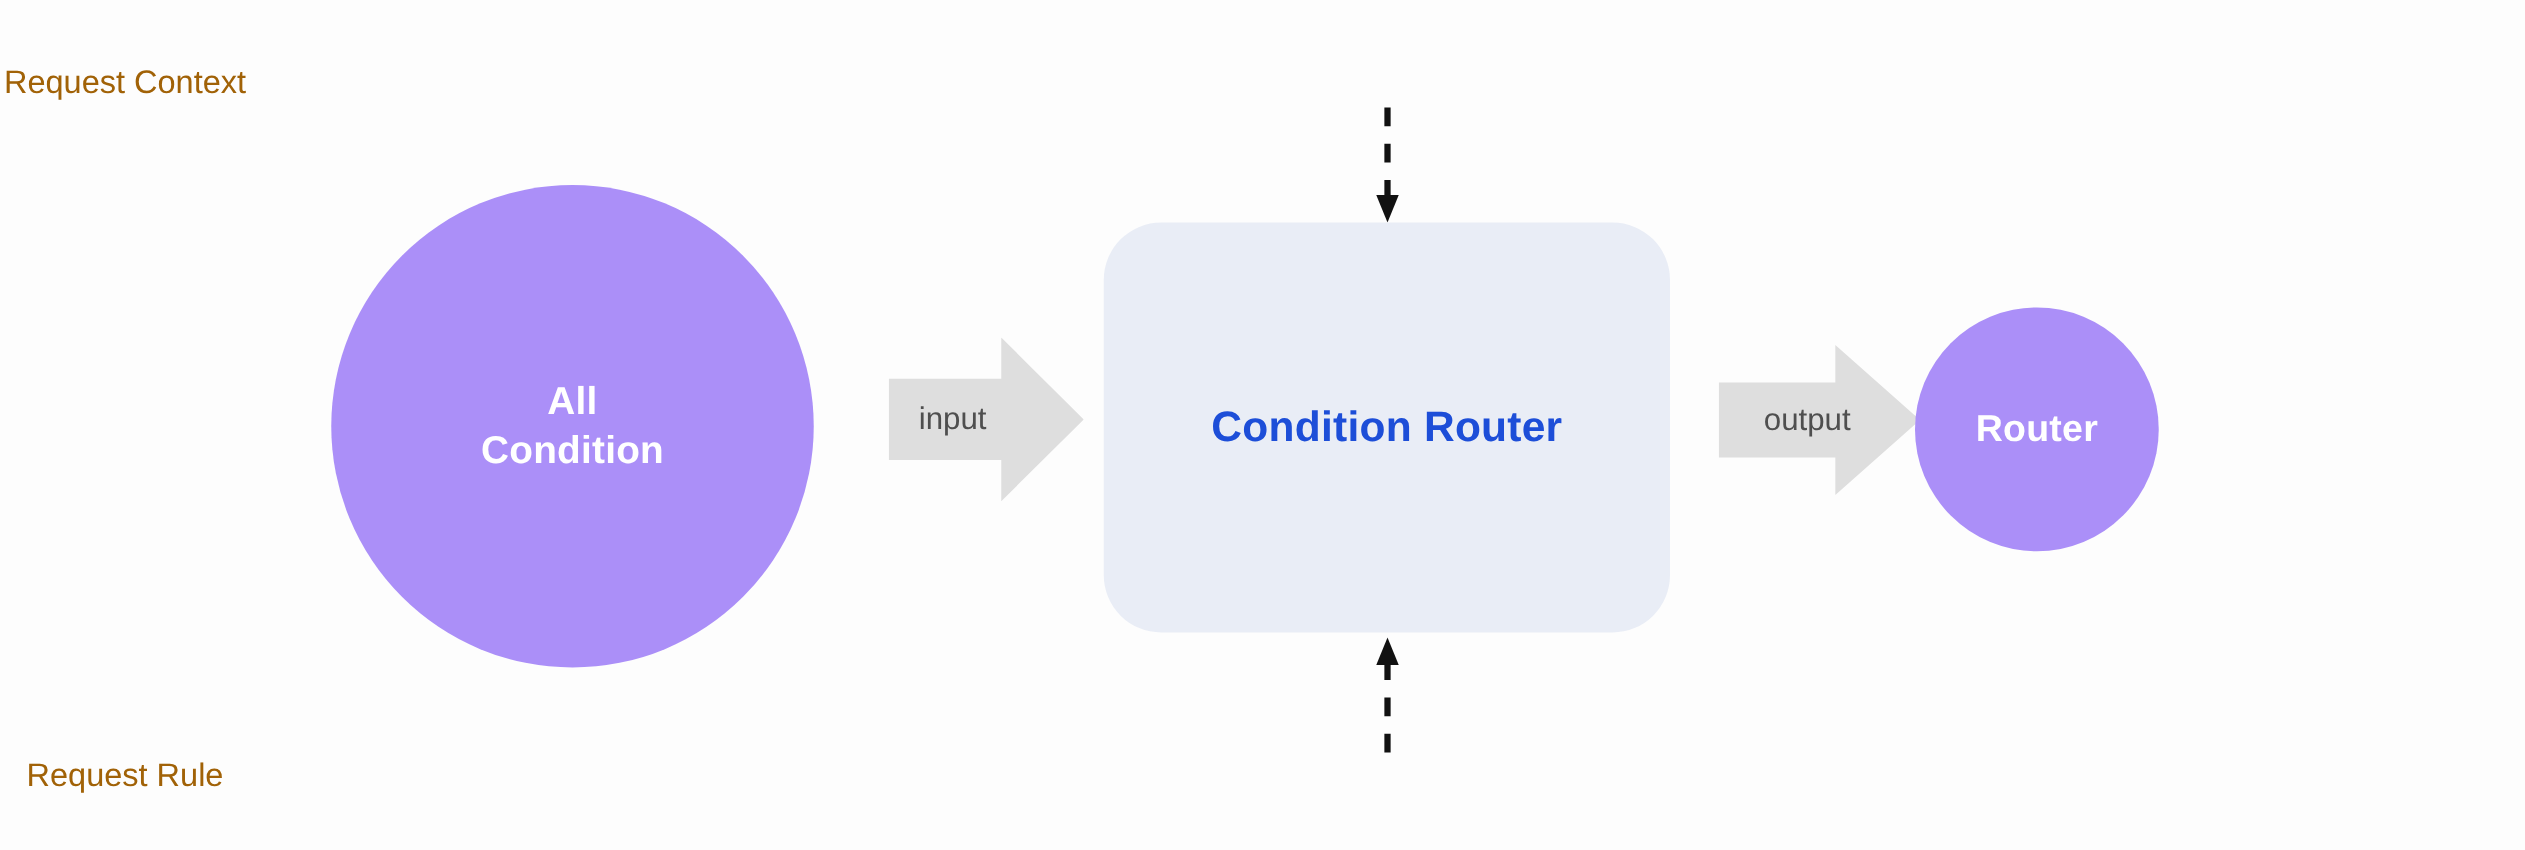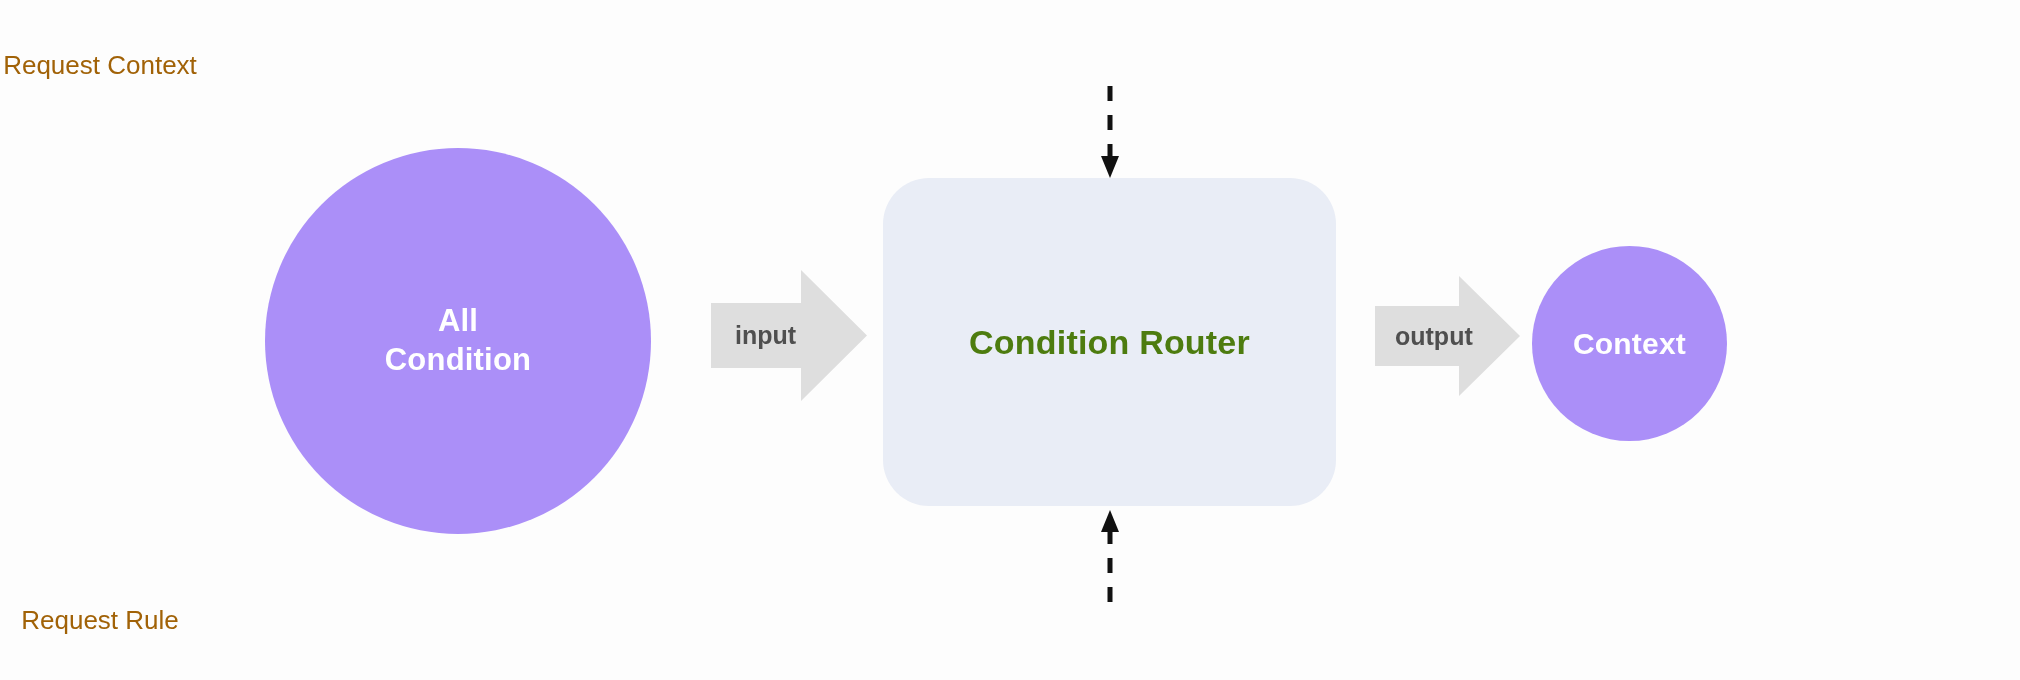--- a/index.html
+++ b/index.html
@@ -60,21 +60,21 @@
     height: 328px;
     background: #e9edf6;
     border-radius: 46px;
     display: flex;
     align-items: center;
     justify-content: center;
   }
   #condition-router-title {
     font-size: 34px;
     font-weight: bold;
-    color: #4d7c0f;
+    color: #1d4ed8;
     letter-spacing: 0.2px;
   }
 
   
   .block-arrow {
     position: absolute;
     display: flex;
     align-items: center;
   }
   .block-arrow .arrow-shape {
@@ -83,34 +83,34 @@
     top: 0;
     width: 100%;
     height: 100%;
   }
   .block-arrow .arrow-text {
     position: relative;
     z-index: 2;
     font-size: 25px;
     color: #4f4f4f;
     white-space: nowrap;
-    font-weight: bold;
   }
   #input-arrow {
     left: 711px;
     top: 270px;
     width: 156px;
     height: 131px;
   }
   #input-arrow .arrow-text { margin-left: 24px; }
   #output-arrow {
     left: 1375px;
     top: 276px;
     width: 145px;
     height: 120px;
+    padding-left: 16px;
   }
   #output-arrow .arrow-text { margin-left: 20px; }
 
   
   .dashed-connector {
     position: absolute;
   }
 
   
   .side-label {
@@ -168,21 +168,21 @@
   </div>
 
   <div class="block-arrow" id="output-arrow">
     <svg class="arrow-shape" viewBox="0 0 145 120" preserveAspectRatio="none" xmlns="http://www.w3.org/2000/svg">
       <polygon points="0,30 84,30 84,0 145,60 84,120 84,90 0,90" fill="#dedede"></polygon>
     </svg>
     <span class="arrow-text">output</span>
   </div>
 
   <div class="circle" id="subset-node">
-    <span class="circle-label">Context</span>
+    <span class="circle-label">Router</span>
   </div>
 
   <svg class="dashed-connector" id="router-rule-connector" style="left:1085px; top:508px; width:50px; height:96px;" viewBox="0 0 50 96" xmlns="http://www.w3.org/2000/svg">
     <line x1="25" y1="94" x2="25" y2="22" stroke="#111111" stroke-width="5" stroke-dasharray="15 14" stroke-linecap="butt"></line>
     <polygon points="25,2 16,24 34,24" fill="#111111"></polygon>
   </svg>
 
   <div class="side-label" id="router-rule-label">
     <span class="label-inner">Request Rule</span>
   </div>

